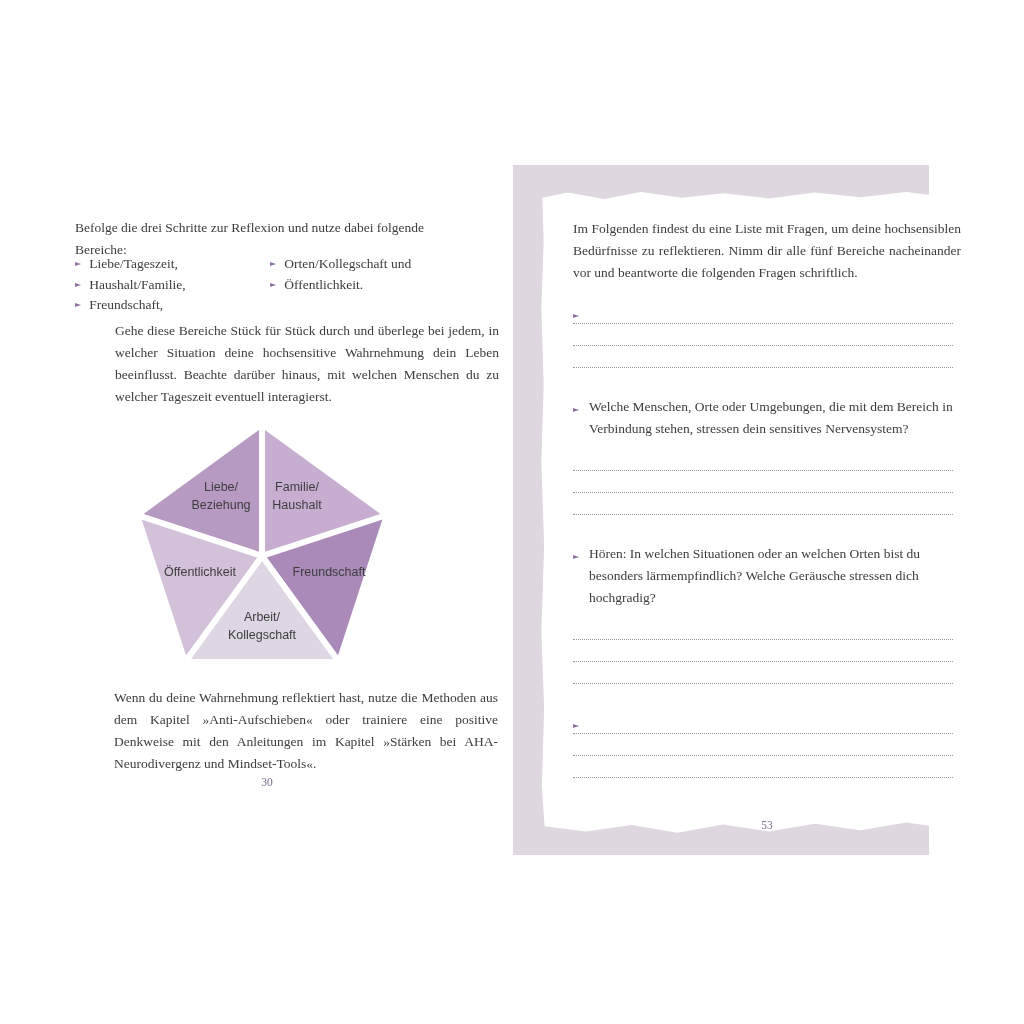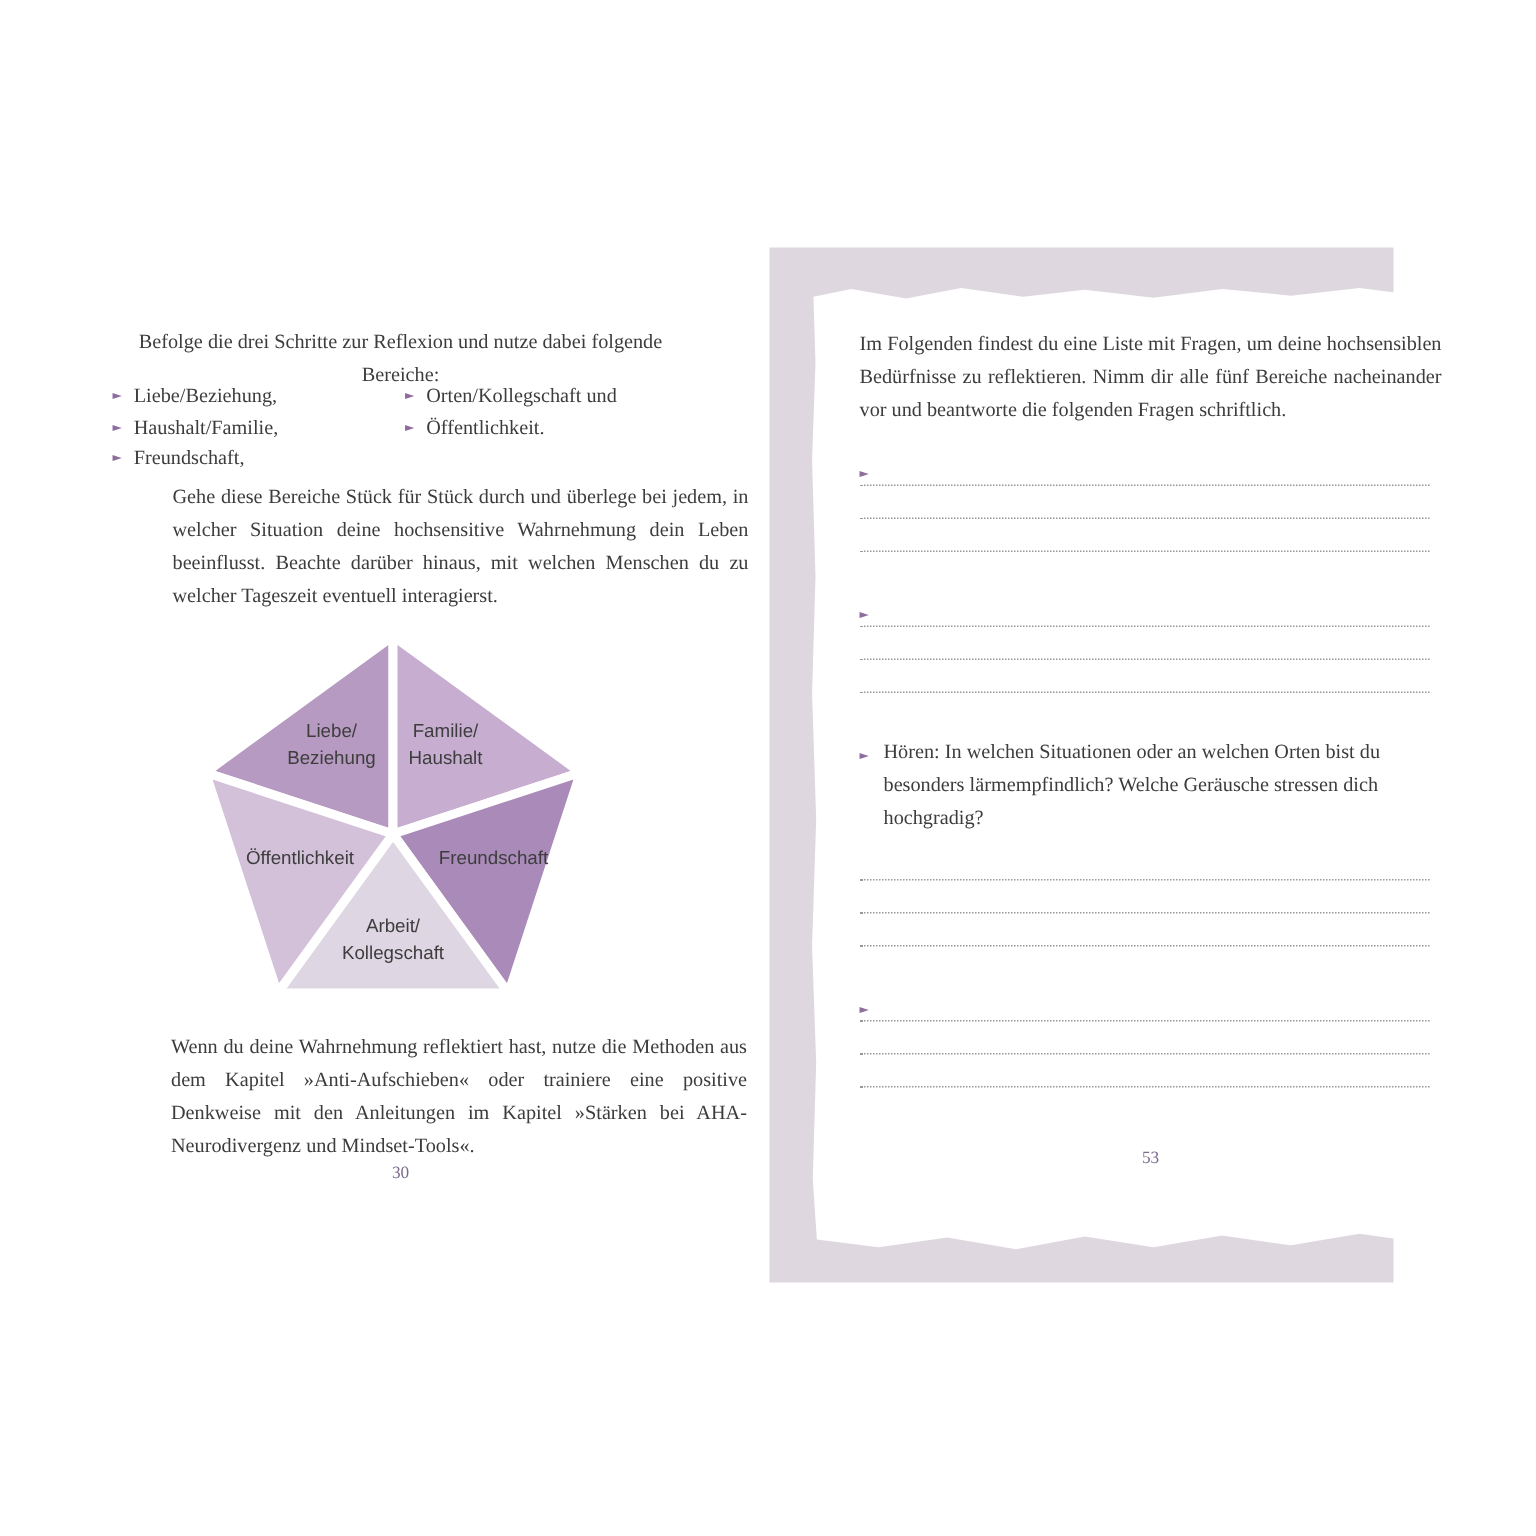--- a/index.html
+++ b/index.html
@@ -6,21 +6,20 @@
   html, body { width: 1024px; height: 1024px; background: #ffffff; overflow: hidden; }
   body { font-family: "Liberation Serif", serif; color: #3c3c3c; position: relative; }
 
   .abs { position: absolute; }
 
   
   .body-text {
     font-size: 13.5px;
     line-height: 22px;
     color: #3c3c3c;
-    text-align: center;
   }
   .justify { text-align: justify; hyphens: auto; -webkit-hyphens: auto; }
 
   #left-intro   { left: 75px;  top: 217px; width: 384px; }
   #bullet-col1  { left: 75px;  top: 255px; }
   #bullet-col2  { left: 270px; top: 255px; }
   #left-para1   { left: 75px;  top: 320px; width: 384px; margin-left: 40px; }
   #left-para2   { left: 75px;  top: 687px; width: 384px; margin-left: 39px; }
   #left-pagenum { left: 75px;  top: 776px; width: 384px; text-align: center; }
 
@@ -94,21 +93,21 @@
   }
 </style>
 </head>
 <body>
 
 <div class="abs body-text" id="left-intro">Befolge die drei Schritte zur Reflexion und nutze dabei folgende Bereiche:</div>
 
 <div class="abs" id="bullet-col1">
   <div class="bullet-row">
     <span class="tri">►</span>
-    <span>Liebe/Beziehung,</span>
+    <span>Liebe/Tageszeit,</span>
   </div>
   <div class="bullet-row">
     <span class="tri">►</span>
     <span>Haushalt/Familie,</span>
   </div>
   <div class="bullet-row">
     <span class="tri">►</span>
     <span>Freundschaft,</span>
   </div>
 </div>
@@ -156,20 +155,21 @@
       <span class="tri">►</span>
     </div>
     <div class="answers" style="width:380px;">
       <div class="answer-line"></div>
       <div class="answer-line"></div>
       <div class="answer-line"></div>
     </div>
 
     <div class="question" style="width:388px;">
       <span class="tri">►</span>
+      <span>Welche Menschen, Orte oder Umgebungen, die mit dem Bereich in Verbindung stehen, stressen dein sensitives Nervensystem?</span>
     </div>
     <div class="answers" style="width:380px;">
       <div class="answer-line"></div>
       <div class="answer-line"></div>
       <div class="answer-line"></div>
     </div>
 
     <div class="question" style="width:388px;">
       <span class="tri">►</span>
       <span>Hören: In welchen Situationen oder an welchen Orten bist du besonders lärmempfindlich? Welche Geräusche stressen dich hochgradig?</span>

